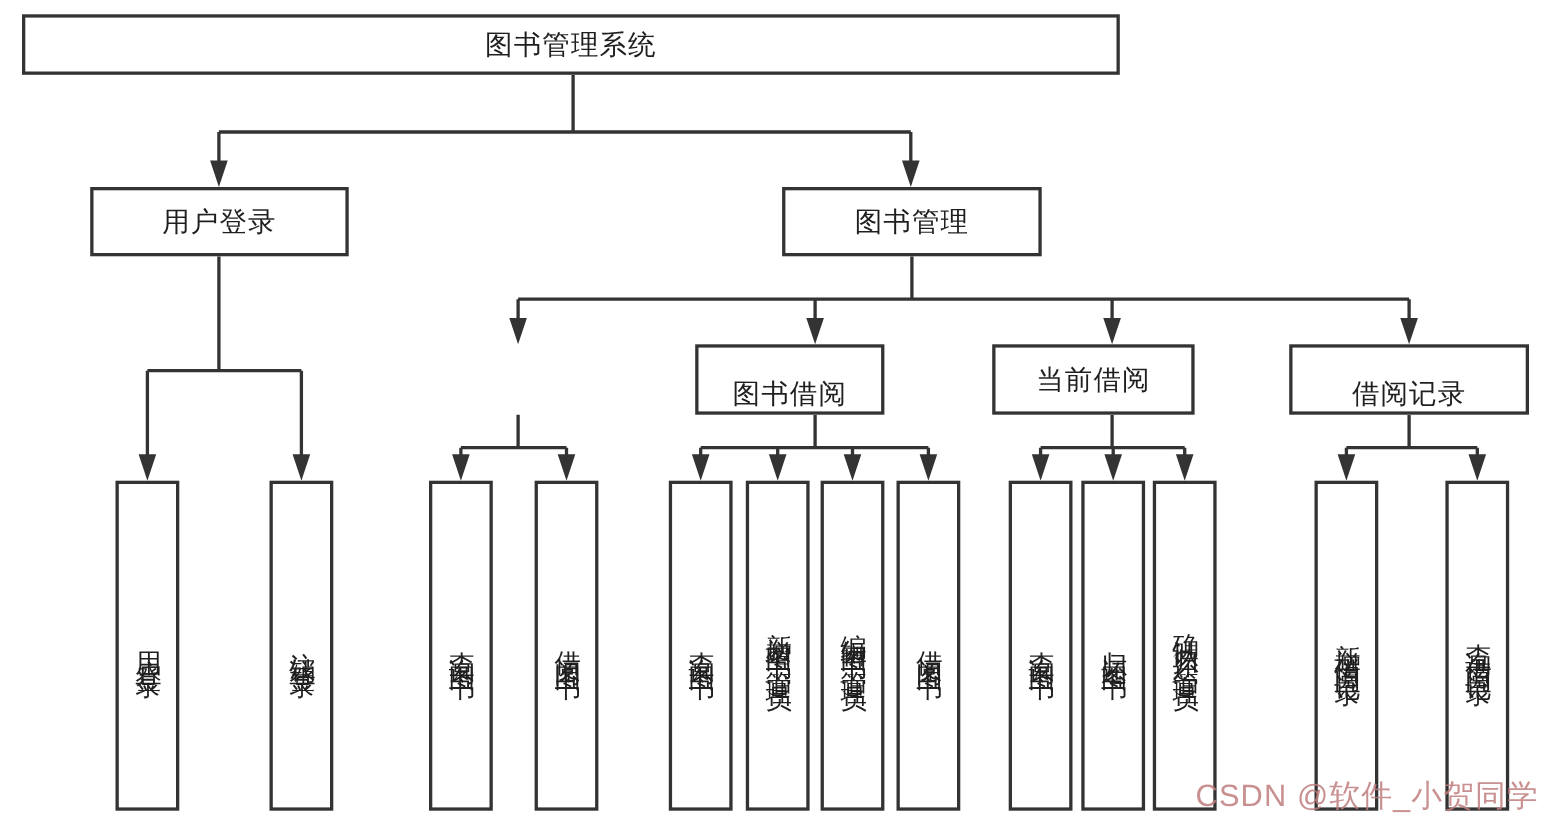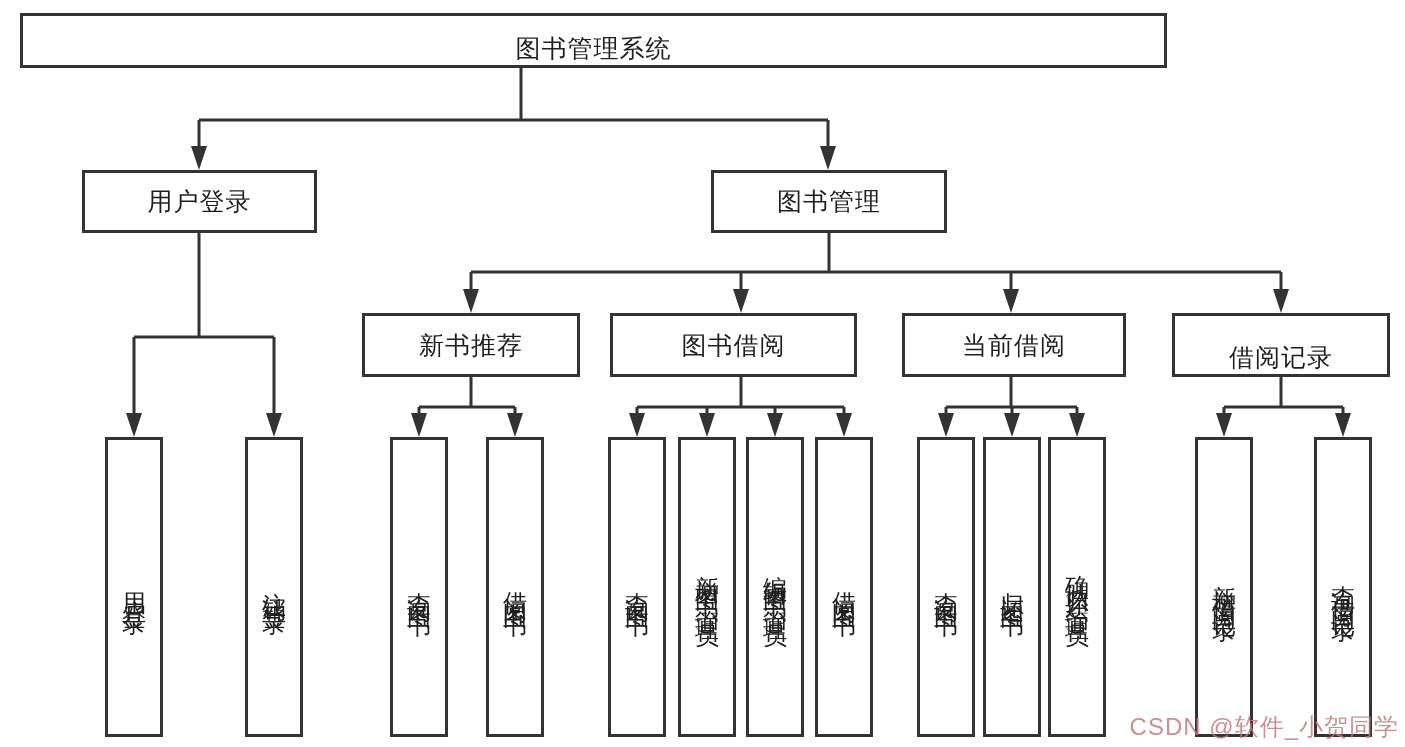--- a/index.html
+++ b/index.html
@@ -21,37 +21,37 @@
     box-sizing: border-box;
     background: #ffffff;
     border: 3px solid #333333;
     display: flex;
     align-items: center;
     justify-content: center;
     color: #1f1f1f;
     z-index: 1;
   }
   .node.h { font-size: 25px; letter-spacing: 1px; }
-  .node.root   { left: 20px;  top: 13px;  width: 1147px; height: 55px; align-items: flex-end; }
+  .node.root   { left: 20px;  top: 13px;  width: 998px; height: 55px; }
   .node.lvl2   { top: 170px; height: 63px; }
   .node.lvl3   { top: 313px; height: 64px; }
   .node.leaf   { top: 437px; height: 300px; width: 58px; }
   .vtext {
     writing-mode: vertical-rl;
     text-orientation: mixed;
     font-size: 24px;
     letter-spacing: 7px;
     color: #1f1f1f;
     white-space: nowrap;
   }
   .watermark {
     position: absolute;
     right: 6px;
     bottom: 4px;
-    font-size: 24px;
+    font-size: 28px;
     color: rgba(190, 125, 125, 0.85);
     z-index: 2;
     letter-spacing: 1px;
   }
 </style>
 </head>
 <body>
 
 <div class="stage">
 
@@ -99,27 +99,24 @@
     <span>图书管理系统</span>
   </div>
 
   <div class="node h lvl2" style="left:82px;width:235px;">
     <span>用户登录</span>
   </div>
   <div class="node h lvl2" style="left:711px;width:236px;font-family:Liberation Mono, monospace;">
     <span>图书管理</span>
   </div>
 
-  <div class="node h lvl3" style="left:362px;width:218px;">
-    <span>新书推荐</span>
-  </div>
-  <div class="node h lvl3" style="left:610px;width:247px;">
+  <div class="node h lvl3" style="left:632px;width:172px;align-items:flex-end;">
     <span>图书借阅</span>
   </div>
-  <div class="node h lvl3" style="left:902px;width:224px;">
+  <div class="node h lvl3" style="left:902px;width:184px;">
     <span>当前借阅</span>
   </div>
   <div class="node h lvl3" style="left:1172px;width:218px;align-items:flex-end;">
     <span>借阅记录</span>
   </div>
 
   <div class="node leaf" style="left:105px;">
     <span class="vtext">用户登录</span>
   </div>
   <div class="node leaf" style="left:245px;">

